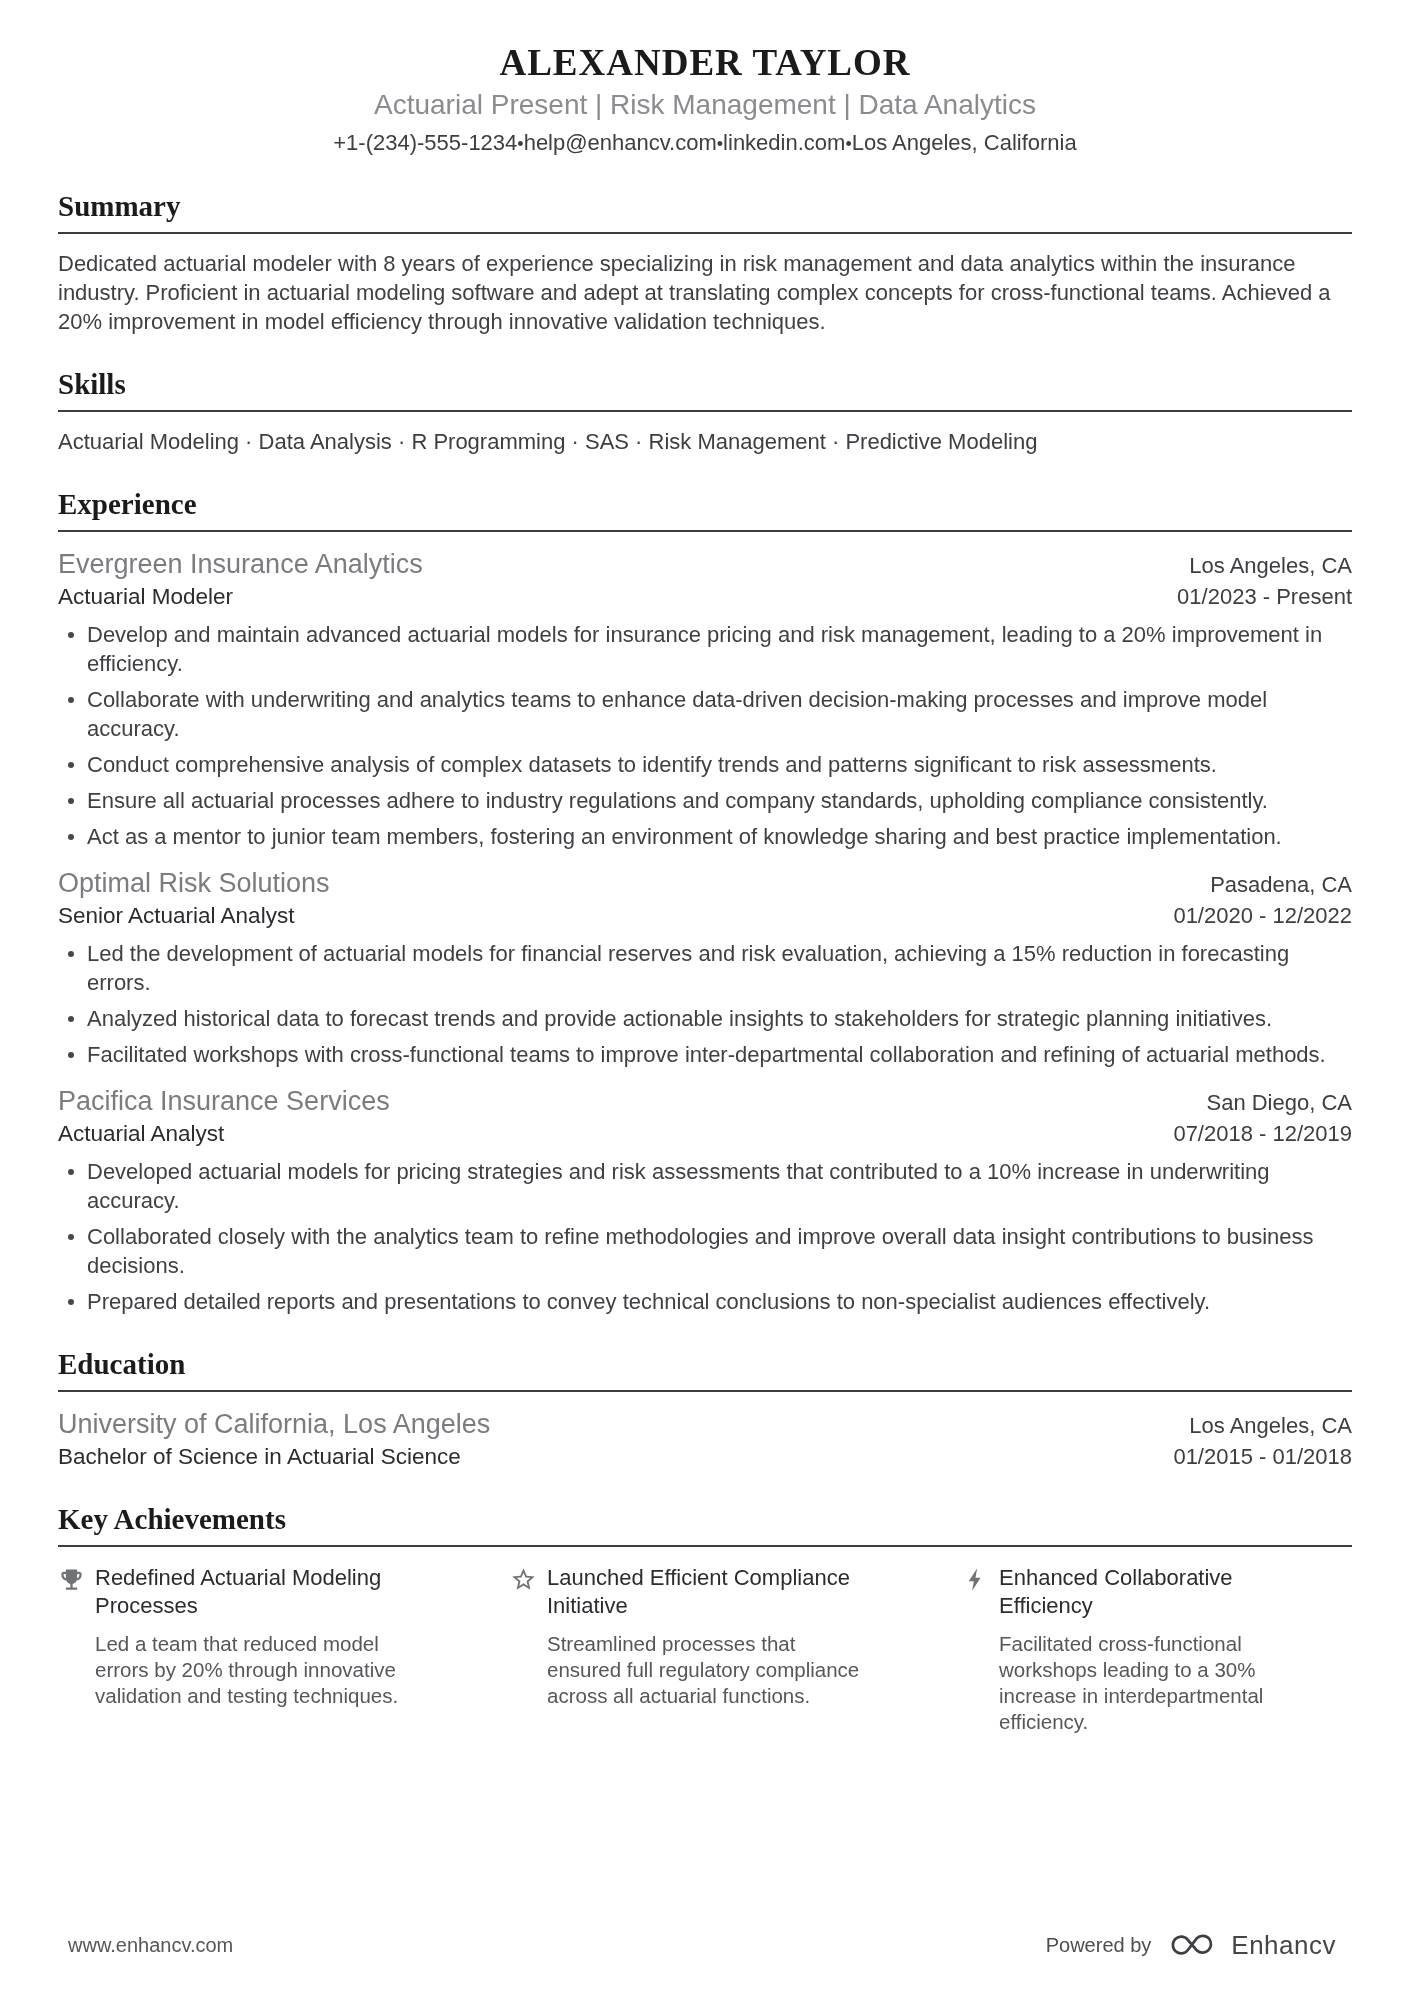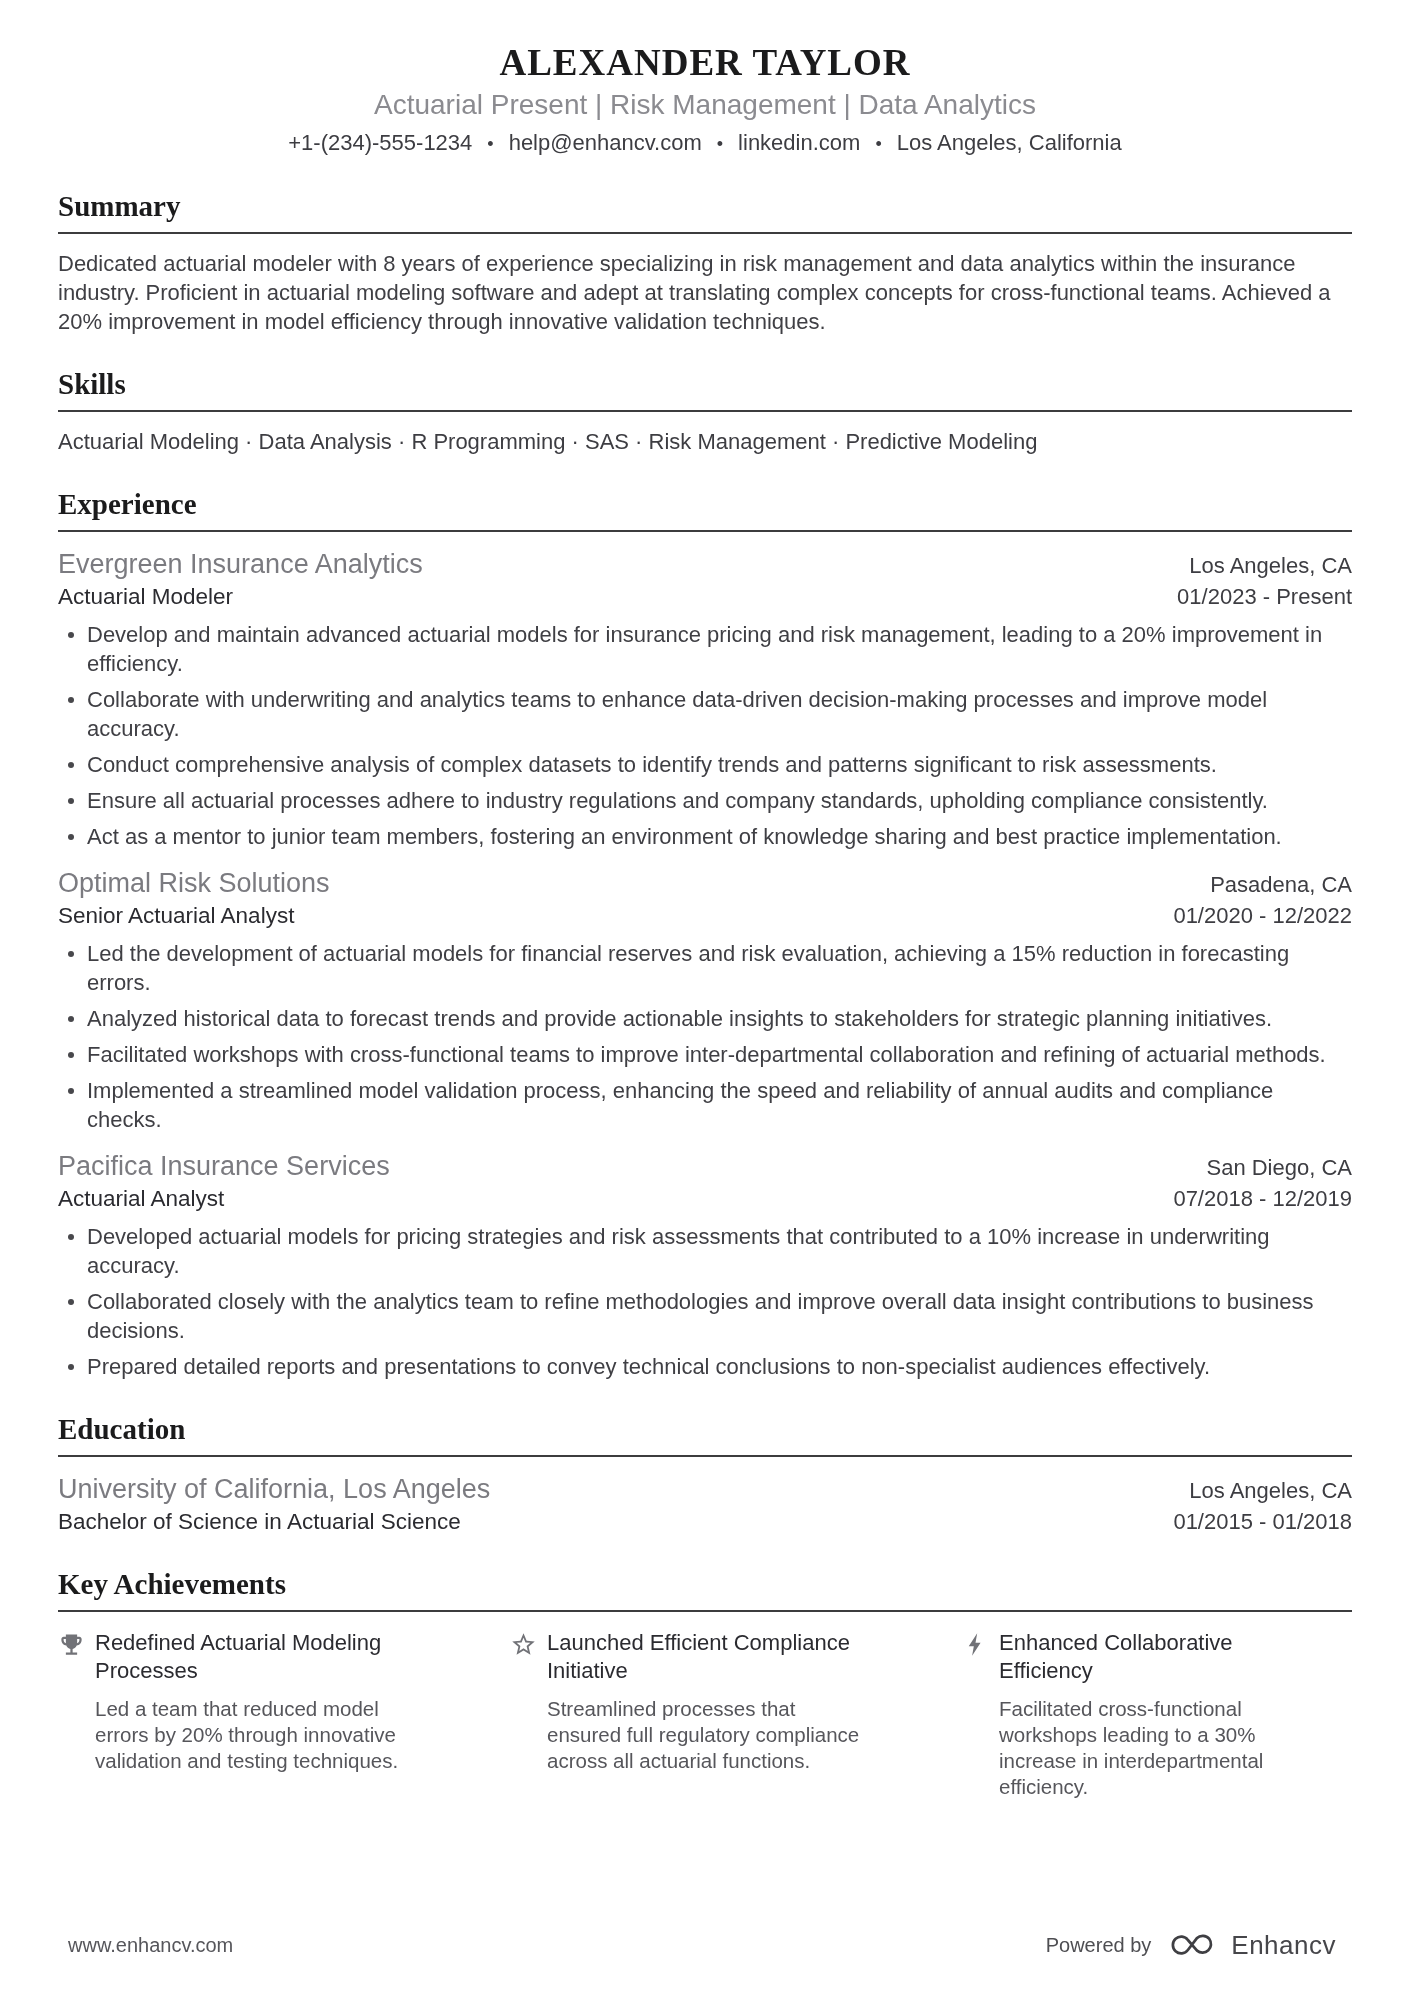--- a/index.html
+++ b/index.html
@@ -12,21 +12,21 @@
 
   
   .rheader{text-align:center;}
   .name{
     font-family:"Liberation Serif","DejaVu Serif",serif;
     font-size:37px;font-weight:700;color:#1b1b1c;
     letter-spacing:1px;line-height:42px;margin:8px 0 0;
   }
   .subtitle{font-size:28px;line-height:35px;color:#8b8b90;margin-top:3px;}
   .contact{
-    display:flex;justify-content:center;align-items:baseline;gap:15px;
+    display:flex;justify-content:center;align-items:baseline;
     font-size:22px;line-height:28px;color:#3d3d42;margin-top:7px;
   }
   .contact .sep{font-size:18px;color:#3d3d42;}
 
   
   .section-heading{
     font-family:"Liberation Serif","DejaVu Serif",serif;
     font-size:29px;font-weight:700;color:#1b1b1c;
     text-align:left;line-height:34px;margin:31px 0 0;
   }
@@ -138,21 +138,20 @@
         <span class="meta">Pasadena, CA</span>
       </div>
       <div class="row">
         <span class="jobtitle">Senior Actuarial Analyst</span>
         <span class="meta">01/2020 - 12/2022</span>
       </div>
       <ul class="bullets">
         <li>Led the development of actuarial models for financial reserves and risk evaluation, achieving a 15% reduction in forecasting errors.</li>
         <li>Analyzed historical data to forecast trends and provide actionable insights to stakeholders for strategic planning initiatives.</li>
         <li>Facilitated workshops with cross-functional teams to improve inter-departmental collaboration and refining of actuarial methods.</li>
-        <li>Implemented a streamlined model validation process, enhancing the speed and reliability of annual audits and compliance checks.</li>
       </ul>
     </div>
 
     <div class="job">
       <div class="row">
         <span class="company">Pacifica Insurance Services</span>
         <span class="meta">San Diego, CA</span>
       </div>
       <div class="row">
         <span class="jobtitle">Actuarial Analyst</span>

